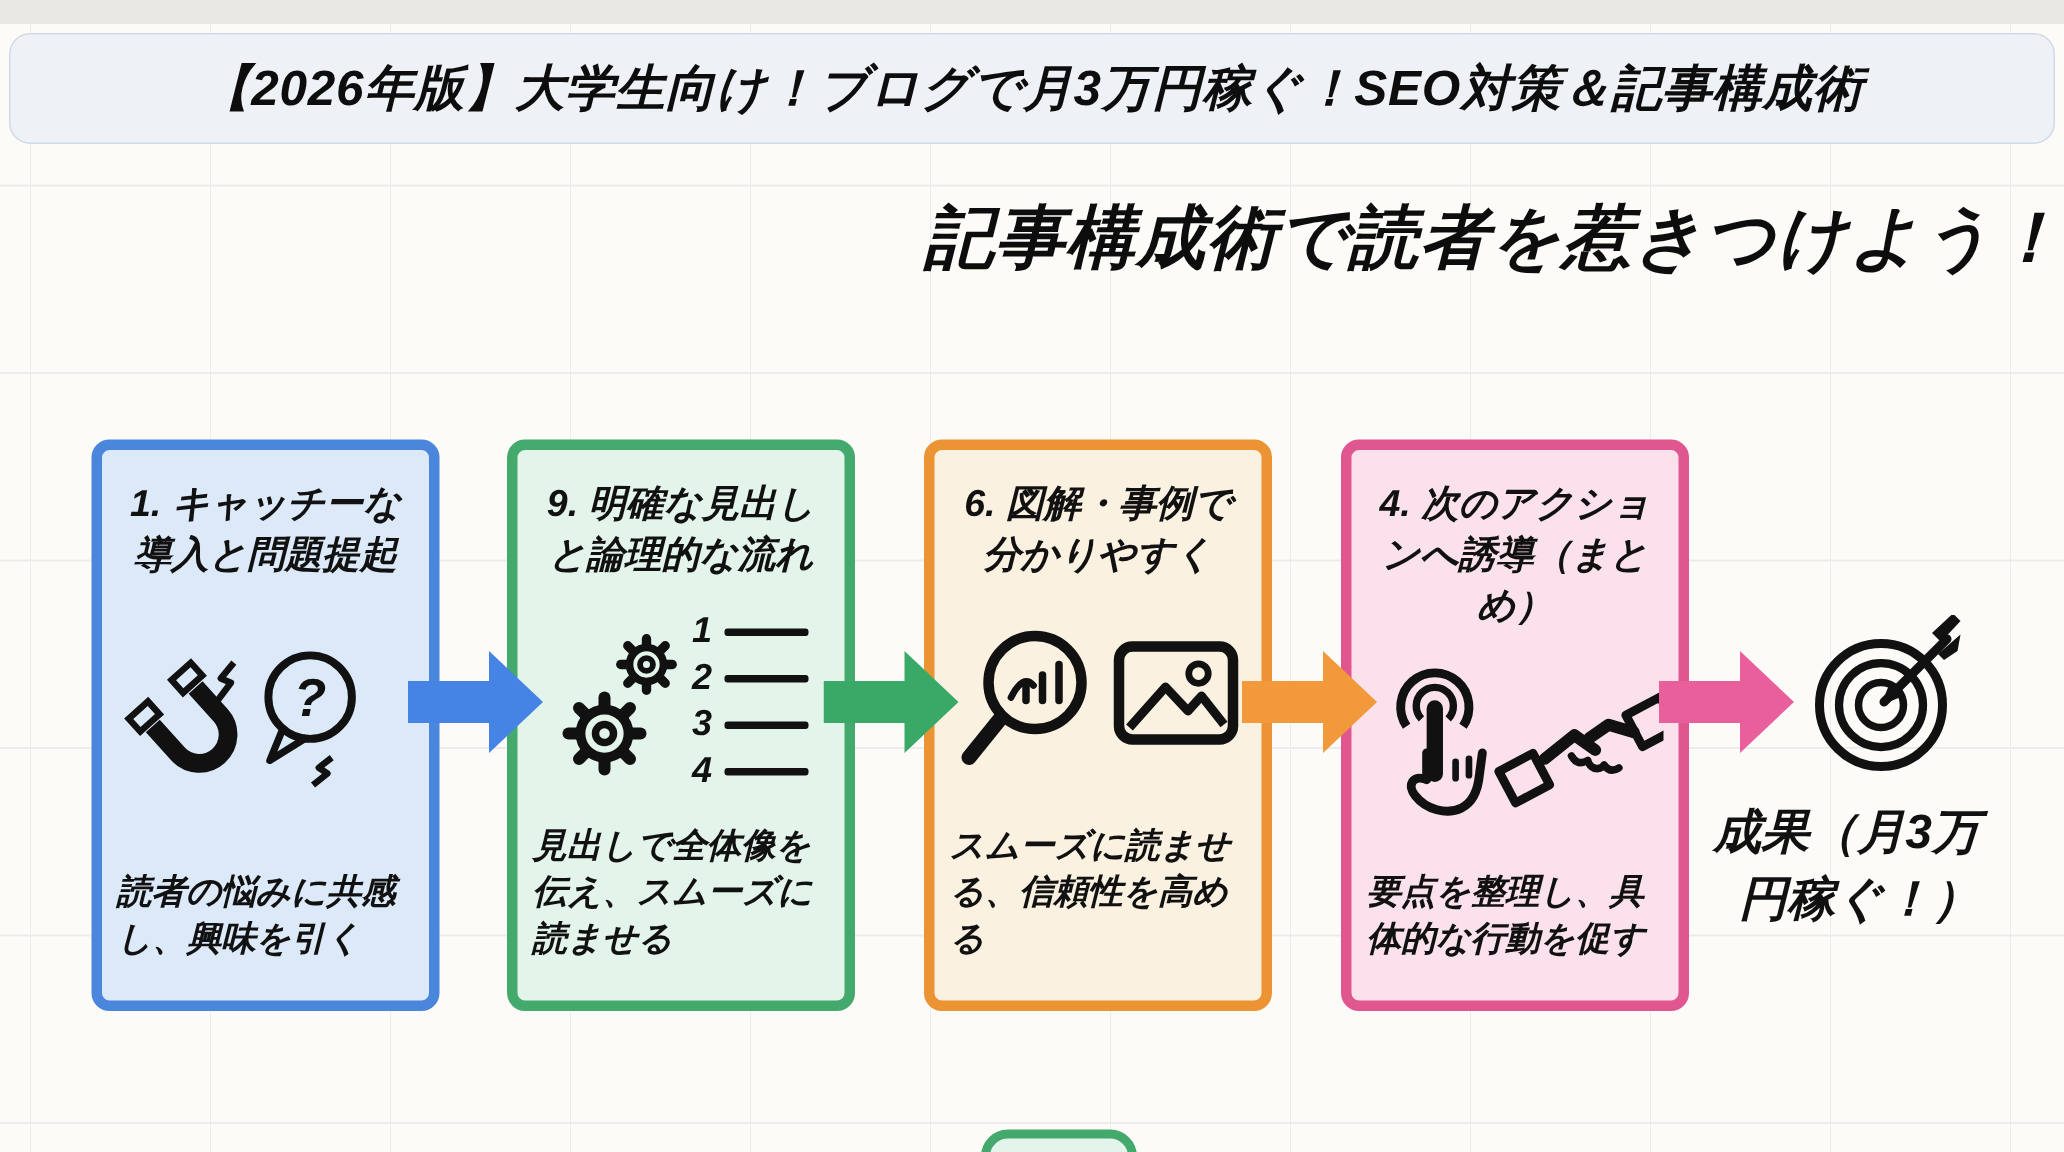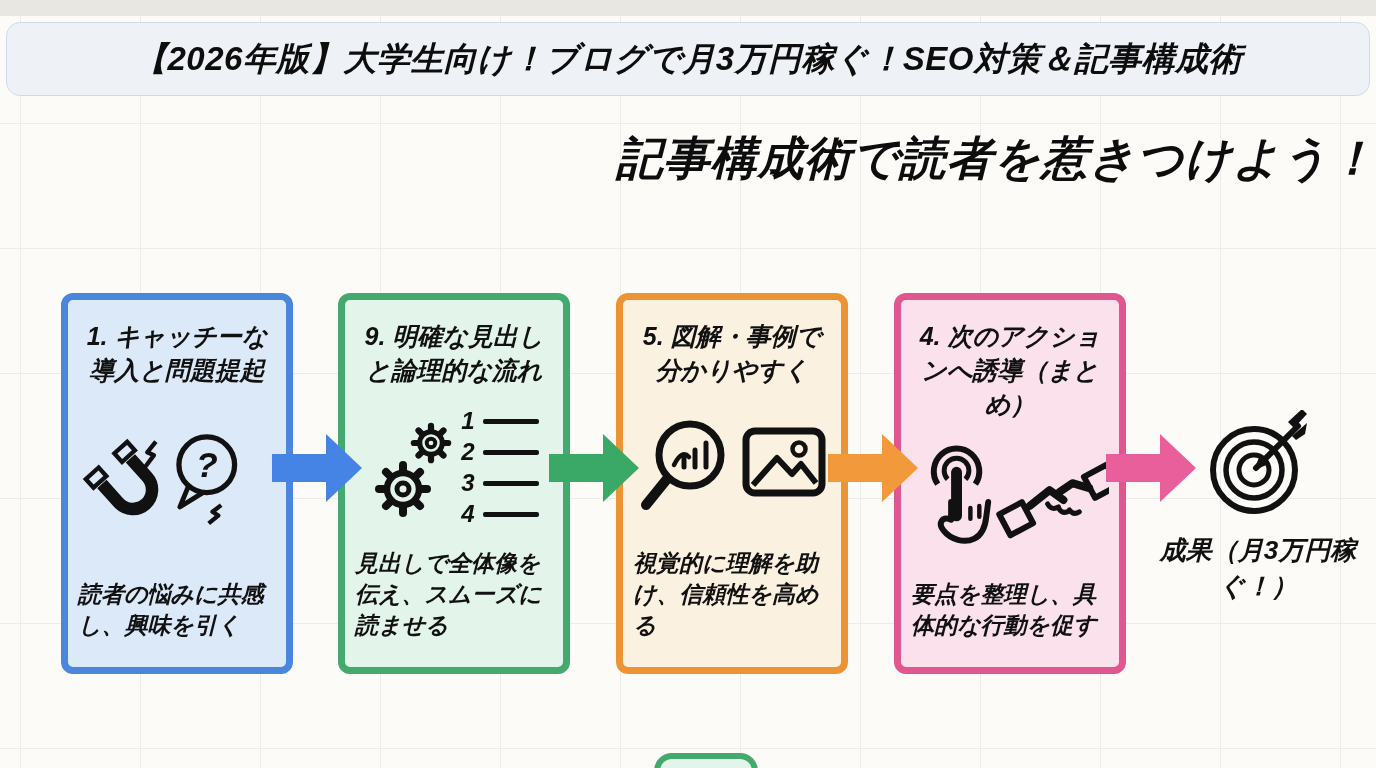--- a/index.html
+++ b/index.html
@@ -55,22 +55,22 @@
   .list-line{ width:56px; height:5px; background:#111; border-radius:2px; }
 
   
   .arrow{ position:absolute; top:416px; width:90px; height:72px; }
   .arrow-1{ left:272px; } .arrow-2{ left:549px; }
   .arrow-3{ left:828px; } .arrow-4{ left:1106px; }
 
   
   .result-icon{ position:absolute; left:1206px; top:394px; }
   .result-label{
-    position:absolute; left:1158px; top:516px; width:200px;
-    text-align:center; font-size:26px; font-weight:800; line-height:1.4;
+    position:absolute; left:1120px; top:516px; width:200px;
+    text-align:right; font-size:32px; font-weight:800; line-height:1.4;
   }
 
   
   .partial-card{
     position:absolute; left:654px; top:737px; width:104px; height:44px;
     background:#e3f4ea; border:6px solid #44a96d; border-radius:18px 18px 0 0;
   }
 
   svg text{ font-family:"Liberation Sans","DejaVu Sans",sans-serif; }
 </style>
@@ -149,39 +149,39 @@
         <div class="list-row">
             <span class="list-num">4</span>
             <span class="list-line"></span>
           </div>
       </div>
     </div>
     <div class="card-desc">見出しで全体像を伝え、スムーズに読ませる</div>
   </section>
 
   <section class="card card-3">
-    <div class="card-title">5. 図解・事例で分かりやすく</div>
+    <div class="card-title">6. 図解・事例で分かりやすく</div>
     <div class="card-icons">
       <svg width="196" height="110" viewBox="0 0 196 110">
         <g>
           <circle cx="56" cy="42" r="31" fill="none" stroke="#111" stroke-width="7"></circle>
           <line x1="33" y1="66" x2="12" y2="92" stroke="#111" stroke-width="10" stroke-linecap="round"></line>
           <path d="M40,52 q8,-16 15,-8" fill="none" stroke="#111" stroke-width="4.5" stroke-linecap="round"></path>
           <line x1="50" y1="54" x2="50" y2="44" stroke="#111" stroke-width="5" stroke-linecap="round"></line>
           <line x1="61" y1="54" x2="61" y2="37" stroke="#111" stroke-width="5" stroke-linecap="round"></line>
           <line x1="72" y1="54" x2="72" y2="30" stroke="#111" stroke-width="5" stroke-linecap="round"></line>
         </g>
         <g>
           <rect x="112" y="18" width="76" height="62" rx="9" fill="none" stroke="#111" stroke-width="7"></rect>
           <circle cx="165" cy="36" r="6.5" fill="none" stroke="#111" stroke-width="4.5"></circle>
           <path d="M119,72 L143,45 L158,61 L167,51 L182,70" fill="none" stroke="#111" stroke-width="6" stroke-linejoin="round"></path>
         </g>
       </svg>
     </div>
-    <div class="card-desc">視覚的に理解を助け、信頼性を高める</div>
+    <div class="card-desc">スムーズに読ませる、信頼性を高める</div>
   </section>
 
   <section class="card card-4">
     <div class="card-title">4. 次のアクションへ誘導（まとめ）</div>
     <div class="card-icons">
       <svg width="200" height="116" viewBox="0 0 200 116">
         <g>
           <path d="M27,42 A23,23 0 1 1 65,42" fill="none" stroke="#111" stroke-width="6"></path>
           <path d="M37,37 A12.5,12.5 0 1 1 55,37" fill="none" stroke="#111" stroke-width="5"></path>
           <line x1="46" y1="30" x2="46" y2="74" stroke="#111" stroke-width="11" stroke-linecap="round"></line>

